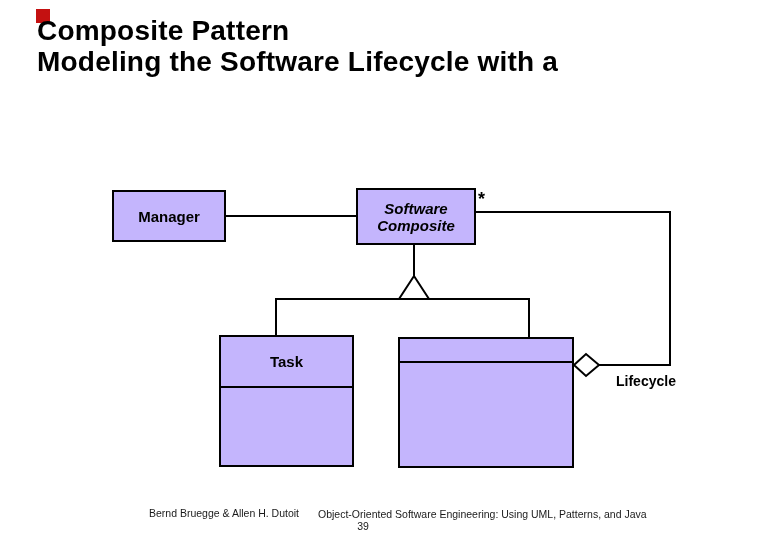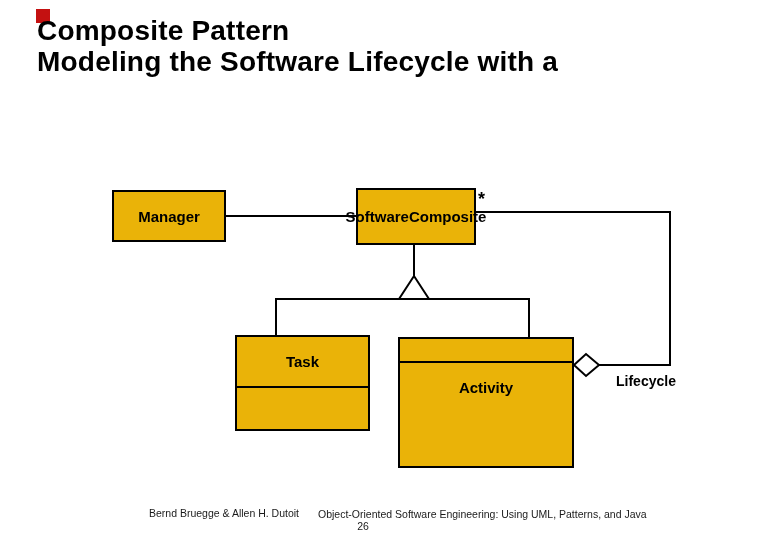--- a/index.html
+++ b/index.html
@@ -10,31 +10,31 @@
   .abs{position:absolute;}
   
   #logo{left:36px;top:9px;width:14px;height:14px;}
   
   #title{
     left:37px;top:15px;font-size:28px;line-height:31px;font-weight:bold;
     color:#000;letter-spacing:0.2px;white-space:nowrap;
   }
   
   .uml-box{
-    box-sizing:border-box;border:2px solid #000;background:#eab308;
+    box-sizing:border-box;border:2px solid #000;background:#c4b5fd;
     display:flex;flex-direction:column;
   }
   .uml-name{
     display:flex;align-items:center;justify-content:center;
     font-weight:bold;font-size:15px;
   }
   #manager-box{left:112px;top:190px;width:114px;height:52px;}
   #software-lifecycle-box{left:356px;top:188px;width:120px;height:57px;}
-  #software-lifecycle-box .uml-name{flex:1;flex-direction:row;line-height:17px;}
-  #task-box{left:219px;top:335px;width:135px;height:96px;margin-left:16px;}
+  #software-lifecycle-box .uml-name{flex:1;flex-direction:column;font-style:italic;line-height:17px;}
+  #task-box{left:219px;top:335px;width:135px;height:132px;}
   #task-box .compartment-top{height:49px;border-bottom:2px solid #000;display:flex;align-items:center;justify-content:center;font-weight:bold;font-size:15px;}
   #task-box .compartment-bottom{flex:1;}
   #activity-box{left:398px;top:337px;width:176px;height:131px;}
   #activity-box .compartment-top{height:22px;border-bottom:2px solid #000;}
   #activity-box .compartment-bottom{flex:1;text-align:center;padding-top:16px;font-weight:bold;font-size:15px;}
   
   #connector-layer{left:0;top:0;width:780px;height:540px;pointer-events:none;}
   
   #multiplicity-star{left:478px;top:189px;font-size:18px;font-weight:bold;}
   #children-label{left:616px;top:373px;font-size:14px;font-weight:bold;}
@@ -80,26 +80,25 @@
     </div>
   </div>
 
   <div id="task-box" class="abs uml-box">
     <div class="compartment-top">Task</div>
     <div class="compartment-bottom"></div>
   </div>
 
   <div id="activity-box" class="abs uml-box">
     <div class="compartment-top"></div>
-    <div class="compartment-bottom">Activity</div>
   </div>
 
   <div id="multiplicity-star" class="abs">*</div>
 
   <div id="children-label" class="abs">Lifecycle</div>
 
   <div id="footer-authors" class="abs footer-text">Bernd Bruegge &amp; Allen H. Dutoit</div>
 
   <div id="footer-citation" class="abs footer-text">Object-Oriented Software Engineering: Using UML, Patterns, and Java</div>
 
-  <div id="footer-page" class="abs footer-text">26</div>
+  <div id="footer-page" class="abs footer-text">39</div>
 
 </div>
 
 </body></html>

